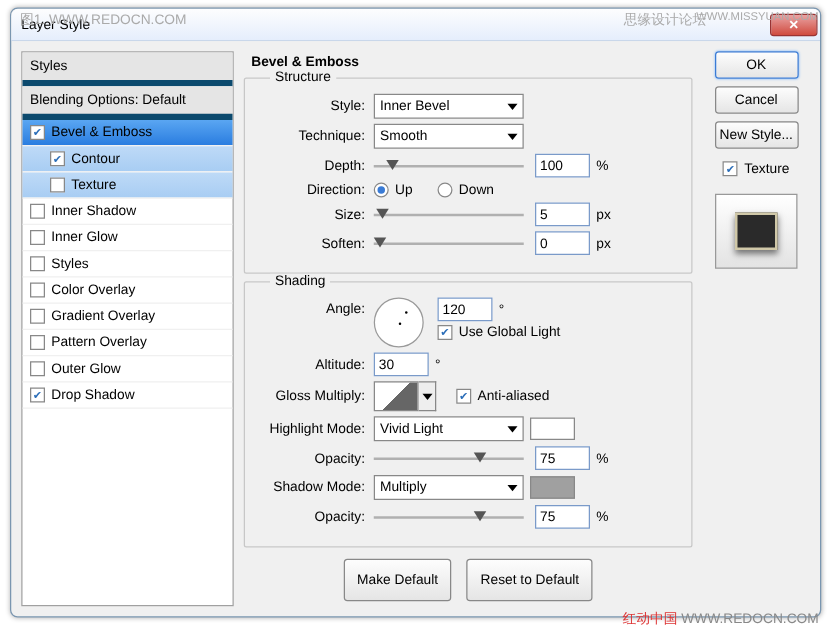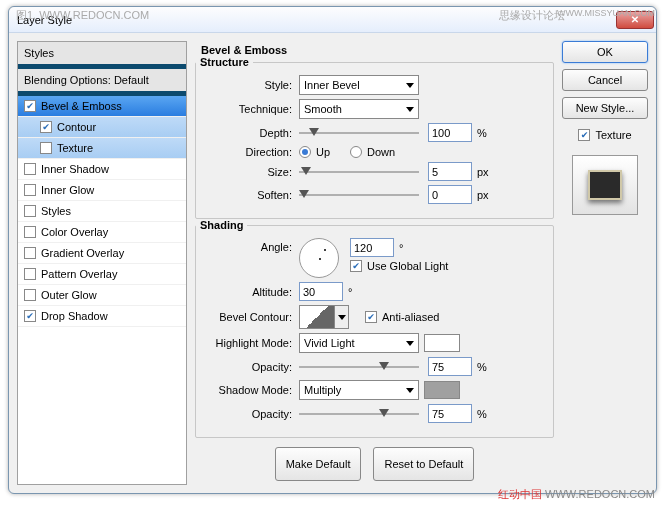--- a/index.html
+++ b/index.html
@@ -13,41 +13,41 @@
 .left{width:170px;border:1px solid #a0a0a0;background:#fff;display:flex;flex-direction:column}
 .lh{padding:5px 6px;background:#e5e5e5;border-bottom:5px solid #0c4a6e}
 .li{display:flex;align-items:center;gap:5px;padding:4px 6px;border-bottom:1px solid #f0f0f0}
 .li.ind{padding-left:22px}
 .li.sel{background:linear-gradient(#5aa6f2,#2a7de0);color:#fff}
 .li.sel2{background:linear-gradient(#bedaf7,#a8cdf3)}
 .cb{width:12px;height:12px;border:1px solid #888;background:#fff;display:inline-flex;align-items:center;justify-content:center;font-size:9px;color:#2a6db8}
 .mid{flex:1;display:flex;flex-direction:column}
 .ptitle{font-weight:bold;padding:3px 0 3px 6px}
 .fieldset{border:1px solid #c7c7c7;border-radius:2px;margin:3px 0;padding:8px 10px 10px;position:relative;background:#f0f0f0}
-.legend{position:absolute;top:-7px;left:0;background:#f0f0f0;padding:0 4px;font-weight:bold;font-size:11px}
+.legend{position:absolute;top:-7px;left:20px;background:#f0f0f0;padding:0 4px;font-weight:normal;font-size:11px}
 .row{display:flex;align-items:center;margin:4px 0;gap:5px}
 .lbl{width:88px;text-align:right;padding-right:2px}
 .dd{height:20px;border:1px solid #888;background:#fff;display:flex;align-items:center;padding:0 4px;min-width:100px;justify-content:space-between}
 .dd .tri{border-left:4px solid transparent;border-right:4px solid transparent;border-top:5px solid #000}
 .num{width:44px;height:19px;border:1px solid #7a9ac9;background:#fff;padding:0 3px;display:flex;align-items:center}
 .slider{flex:1;max-width:120px;height:14px;position:relative;margin-right:4px}
 .slider .track{position:absolute;top:6px;left:0;right:0;height:2px;background:#b0b0b0}
 .slider .thumb{position:absolute;top:2px;width:0;height:0;border-left:5px solid transparent;border-right:5px solid transparent;border-top:8px solid #555}
 .radio{width:12px;height:12px;border:1px solid #888;border-radius:50%;background:#fff;display:inline-flex;align-items:center;justify-content:center}
 .radio.on::after{content:"";width:6px;height:6px;background:#3a7bd5;border-radius:50%}
 .anglebox{width:40px;height:40px;border:1px solid #999;border-radius:50%;background:#fff;position:relative;margin-right:6px}
 .anglebox::after{content:"";position:absolute;width:2px;height:2px;background:#000;left:24px;top:10px;border-radius:50%}
 .anglebox::before{content:"";position:absolute;width:2px;height:2px;background:#000;left:19px;top:19px;border-radius:50%}
 .swatch{width:36px;height:18px;border:1px solid #888;background:#fff}
 .swatch.gray{background:#a0a0a0}
 .contour-s{width:36px;height:24px;border:1px solid #888;background:linear-gradient(135deg,#fff 50%,#666 50%)}
 .ddarrow{width:14px;height:24px;border:1px solid #888;border-left:none;background:#eee;display:flex;align-items:center;justify-content:center}
 .ddarrow .tri{border-left:4px solid transparent;border-right:4px solid transparent;border-top:5px solid #000}
 .right{width:86px;display:flex;flex-direction:column;gap:6px;align-items:center}
-.btn{width:86px;height:22px;border:1px solid #888;background:linear-gradient(#fdfdfd,#e5e5e5);border-radius:3px;display:flex;align-items:center;justify-content:center}
+.btn{width:67px;height:22px;border:1px solid #888;background:linear-gradient(#fdfdfd,#e5e5e5);border-radius:3px;display:flex;align-items:center;justify-content:center}
 .btn.def{border:1px solid #3a7bd5;box-shadow:0 0 2px #6fb1ff}
 .btn2{height:14px;padding:16px 10px;border:1px solid #888;background:linear-gradient(#fdfdfd,#e5e5e5);border-radius:3px;display:flex;align-items:center;justify-content:center}
 .preview-box{width:66px;height:60px;border:1px solid #999;background:linear-gradient(#fff,#e3e3e3);display:flex;align-items:center;justify-content:center;margin-top:4px}
 .pv{width:34px;height:30px;background:#2a2a2a;border:2px solid #d0c8a8;box-shadow:0 3px 5px rgba(0,0,0,.5)}
 .btm{display:flex;gap:12px;justify-content:center;margin-top:6px}
 </style>
 </head>
 <body>
 
 <div class="wm" style="left:16px;top:8px">图1. WWW.REDOCN.COM</div>
@@ -182,21 +182,21 @@
                 <span>Use Global Light</span>
               </div>
           </div>
         </div>
         <div class="row">
             <span class="lbl">Altitude:</span>
           <div class="num">30</div>
             <span>°</span>
           </div>
         <div class="row">
-            <span class="lbl">Bevel Contour:</span>
+            <span class="lbl">Gloss Multiply:</span>
           <div style="display:flex">
               <div class="contour-s"></div>
               <div class="ddarrow">
                 <span class="tri"></span>
               </div>
             </div>
           <span style="width:6px"></span>
             <span class="cb">✔</span>
             <span>Anti-aliased</span>
           </div>

